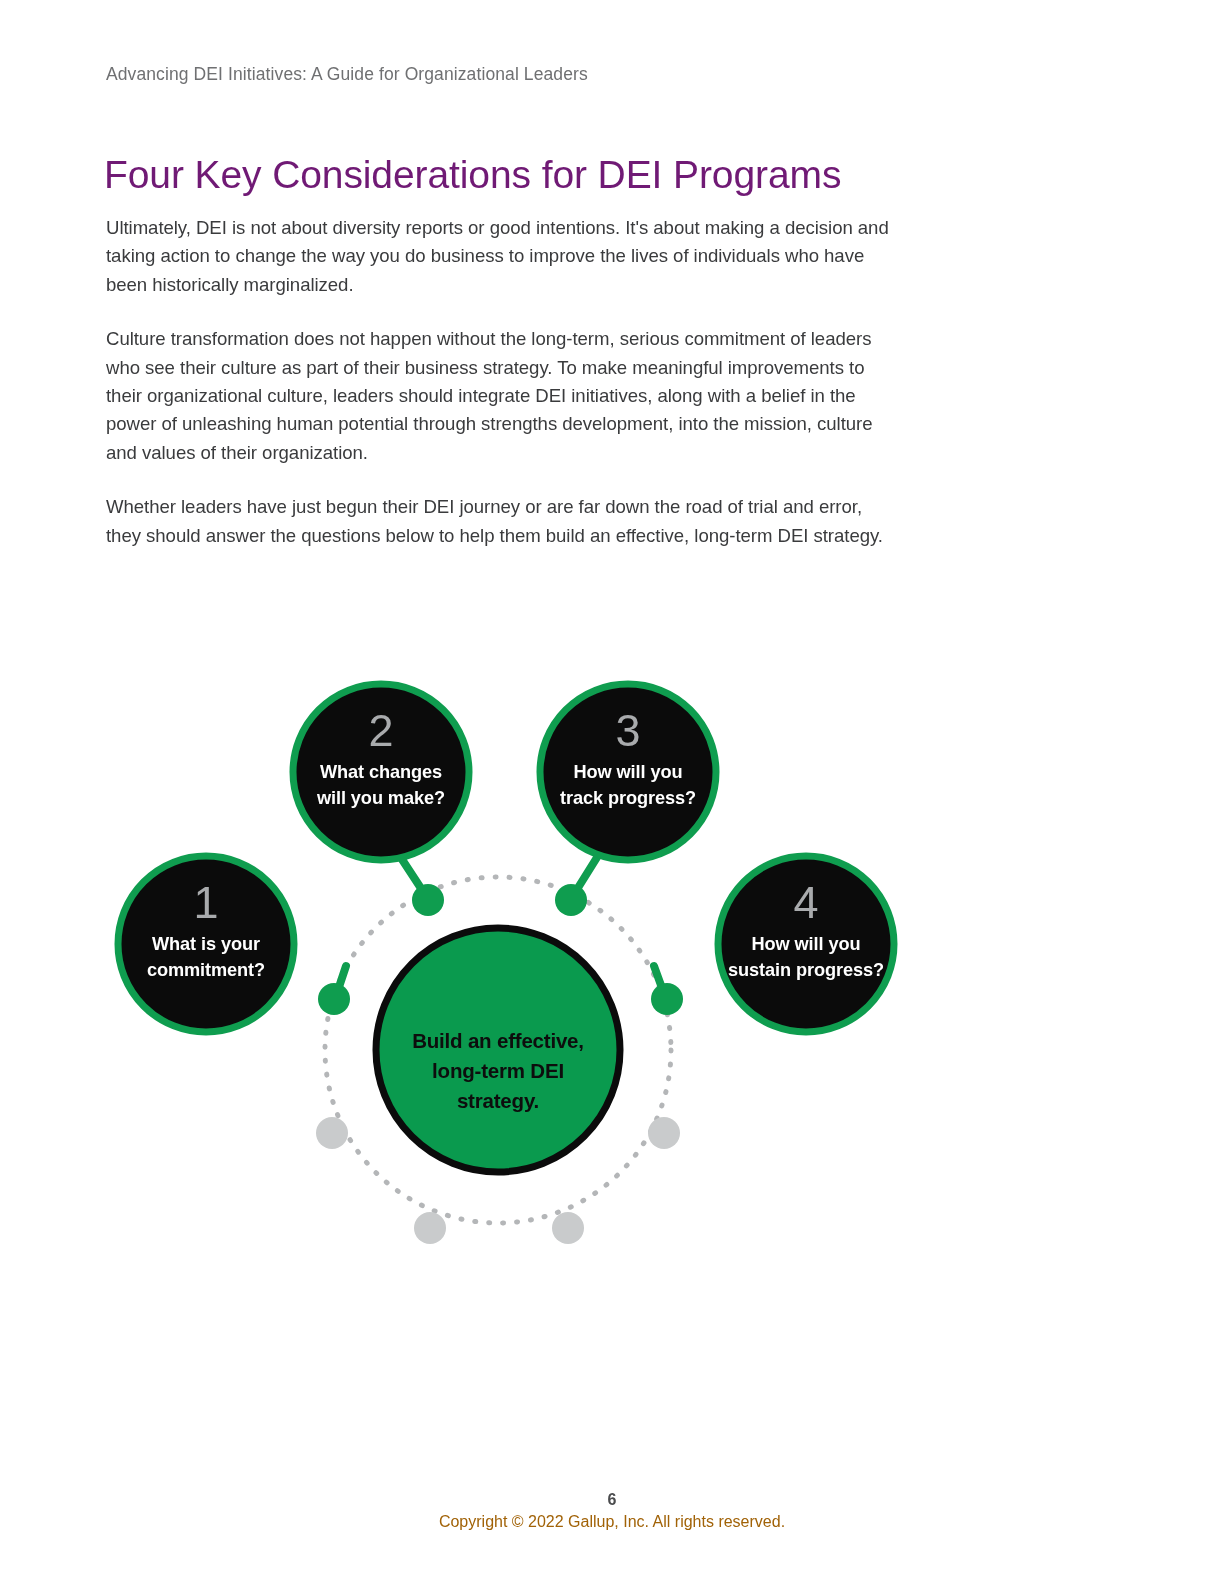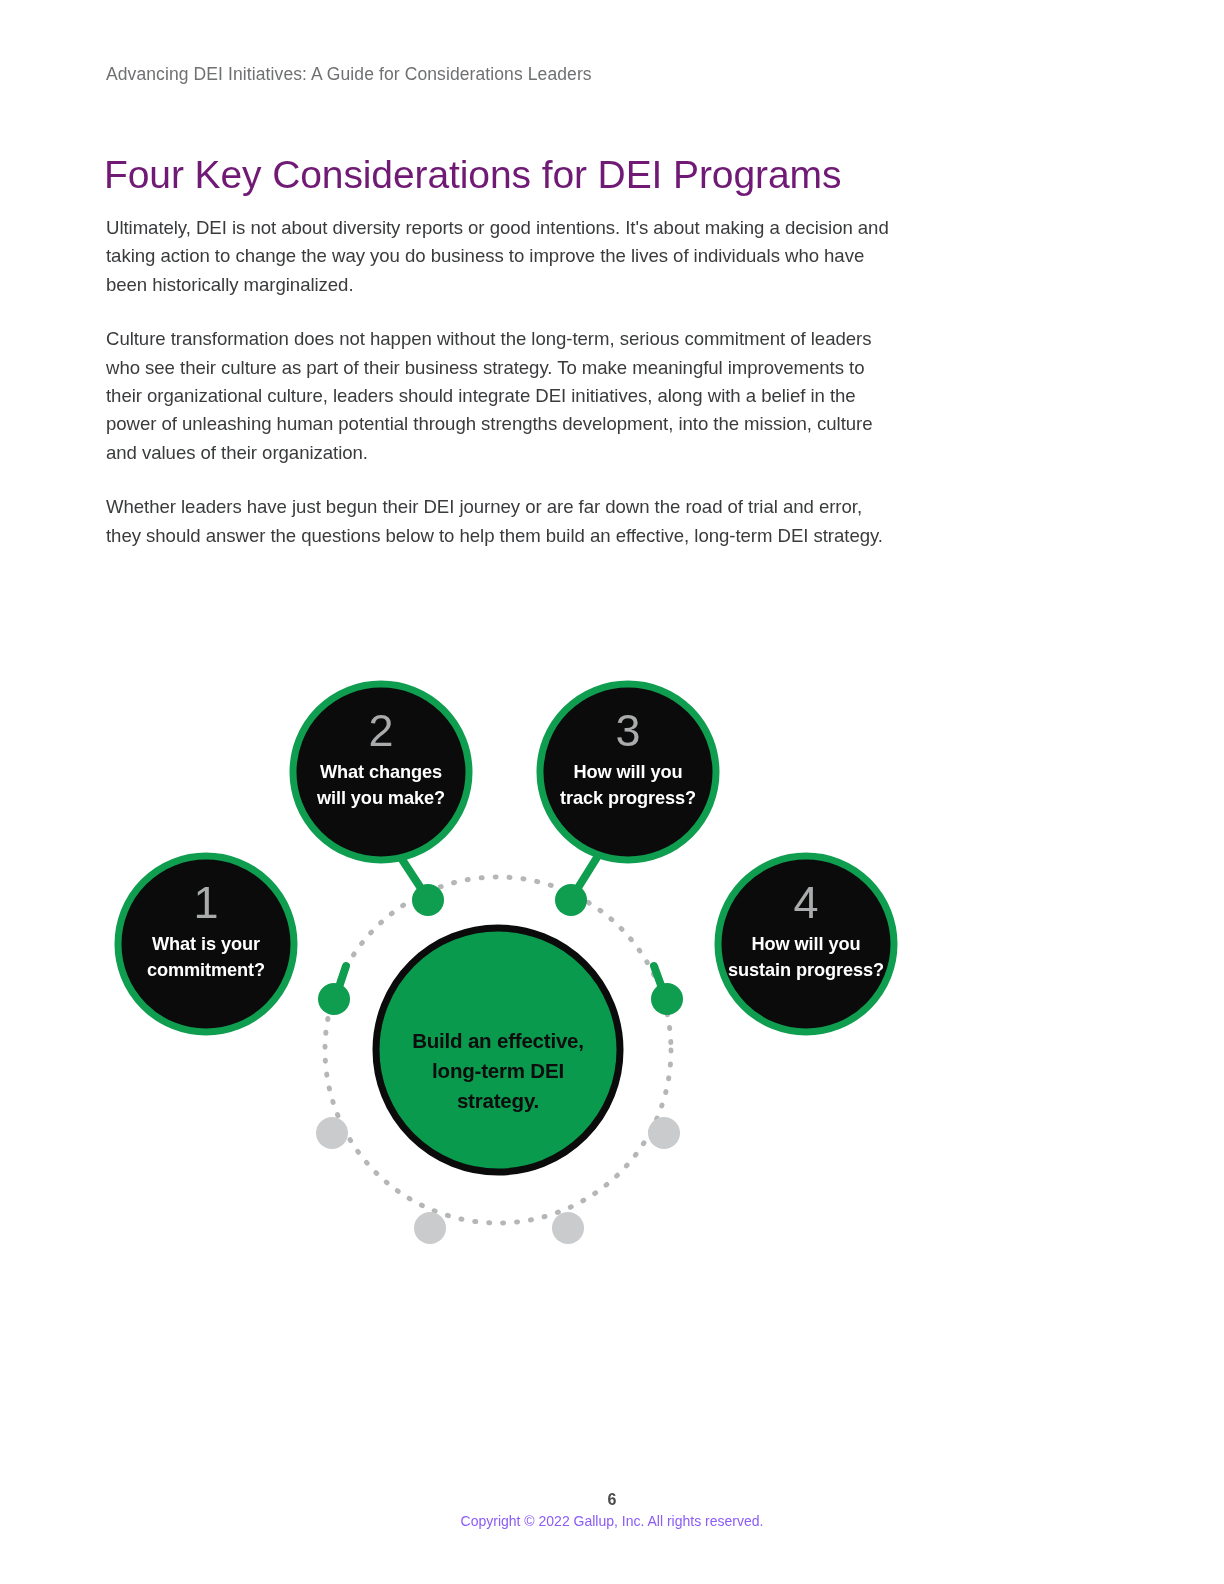--- a/index.html
+++ b/index.html
@@ -98,33 +98,33 @@
     width: 1224px;
     text-align: center;
   }
   .page-number {
     font-size: 16px;
     font-weight: 700;
     color: #4a4b4d;
     line-height: 20px;
   }
   .copyright {
-    font-size: 14px;
+    font-size: 16px;
     font-weight: 400;
-    color: #8b5cf6;
+    color: #a16207;
     line-height: 19px;
     margin-top: 2px;
   }
 </style>
 </head>
 <body>
 
 <div class="page">
 
-  <div class="running-header">Advancing DEI Initiatives: A Guide for Considerations Leaders</div>
+  <div class="running-header">Advancing DEI Initiatives: A Guide for Organizational Leaders</div>
 
   <h1 class="page-title">Four Key Considerations for DEI Programs</h1>
 
   <div class="body-copy">
     <p>Ultimately, DEI is not about diversity reports or good intentions. It's about making a decision and taking action to change the way you do business to improve the lives of individuals who have been historically marginalized.</p>
     <p>Culture transformation does not happen without the long-term, serious commitment of leaders who see their culture as part of their business strategy. To make meaningful improvements to their organizational culture, leaders should integrate DEI initiatives, along with a belief in the power of unleashing human potential through strengths development, into the mission, culture and values of their organization.</p>
     <p>Whether leaders have just begun their DEI journey or are far down the road of trial and error, they should answer the questions below to help them build an effective, long-term DEI strategy.</p>
   </div>
 
   <div class="diagram">

